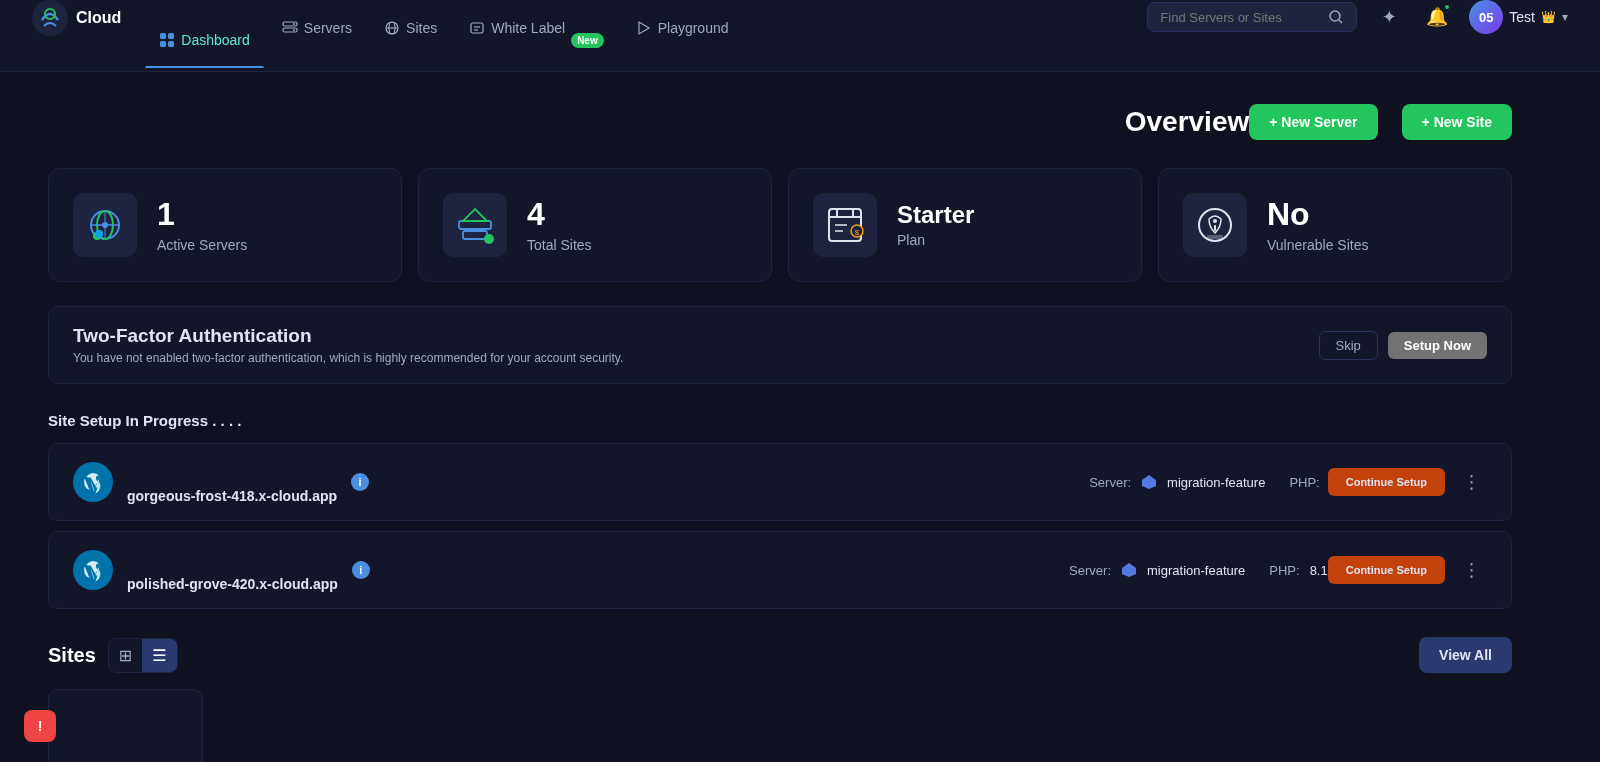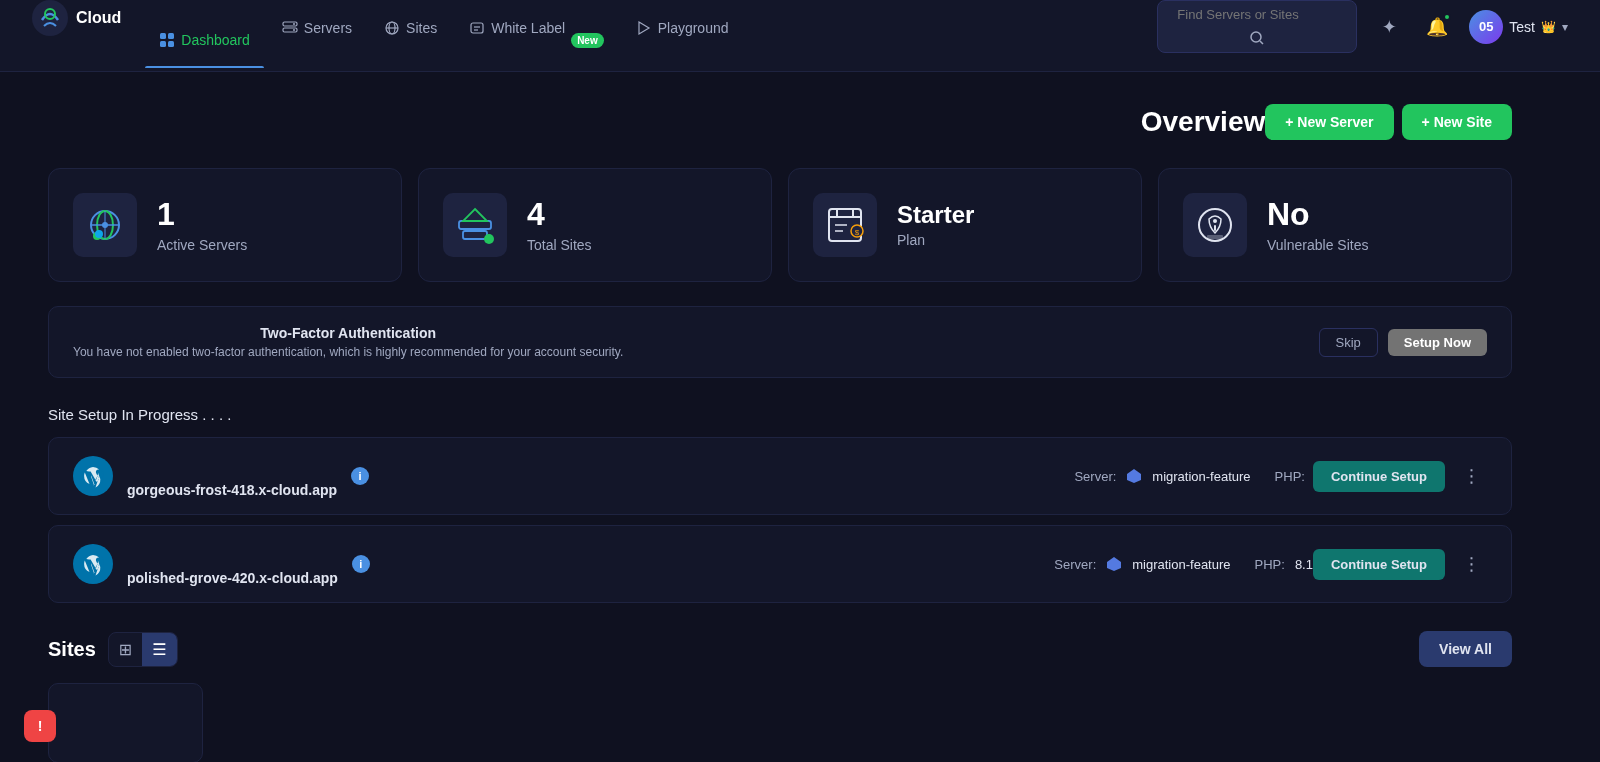--- a/index.html
+++ b/index.html
@@ -43,21 +43,21 @@
       gap: 6px;
       padding: 8px 14px;
       border-radius: 6px;
       font-size: 14px;
       color: #a0a8c0;
       cursor: pointer;
       text-decoration: none;
       position: relative;
     }
     .nav-link.active {
-      color: #22c55e;
+      color: #5eead4;
       margin-top: 24px;
     }
     .nav-link.active::after {
       content: '';
       position: absolute;
       bottom: -12px;
       left: 0;
       right: 0;
       height: 2px;
       background: #4a90e2;
@@ -79,21 +79,20 @@
     }
     .nav-search {
       display: flex;
       align-items: center;
       background: #1e2340;
       border: 1px solid #2a3060;
       border-radius: 8px;
       padding: 6px 12px;
       gap: 8px;
       min-width: 200px;
-      flex-direction: column;
     }
     .nav-search input {
       background: none;
       border: none;
       outline: none;
       color: #a0a8c0;
       font-size: 13px;
       width: 160px;
     }
     .nav-icon-btn {
@@ -154,21 +153,21 @@
       justify-content: flex-end;
       margin-bottom: 28px;
     }
     .page-title {
       font-size: 28px;
       font-weight: 700;
       color: #ffffff;
     }
     .header-actions {
       display: flex;
-      gap: 8px;
+      gap: 24px;
     }
     .btn-primary {
       background: #22c55e;
       color: #fff;
       border: none;
       border-radius: 8px;
       padding: 10px 20px;
       font-size: 14px;
       font-weight: 600;
       cursor: pointer;
@@ -222,25 +221,24 @@
       background: #131629;
       border: 1px solid #1e2340;
       border-radius: 10px;
       padding: 18px 24px;
       display: flex;
       align-items: center;
       justify-content: space-between;
       margin-bottom: 28px;
     }
     .banner-text h3 {
-      font-size: 14px;
+      font-size: 19px;
       font-weight: 600;
       color: #e0e4f0;
       margin-bottom: 4px;
-      text-align: center;
     }
     .banner-text p {
       font-size: 12px;
       color: #a0a8c0;
     }
     .banner-actions {
       display: flex;
       gap: 10px;
       align-items: center;
     }
@@ -260,21 +258,21 @@
       color: #fff;
       padding: 6px 16px;
       font-size: 13px;
       font-weight: 600;
       cursor: pointer;
     }
 
     
     .section-title-sm {
       font-size: 15px;
-      font-weight: 400;
+      font-weight: 700;
       color: #e0e4f0;
       margin-bottom: 14px;
     }
     .site-setup-section {
       margin-bottom: 28px;
     }
     .site-row {
       background: #131629;
       border: 1px solid #1e2340;
       border-radius: 10px;
@@ -339,26 +337,26 @@
       display: flex;
       align-items: center;
       justify-content: center;
     }
     .site-row-right {
       display: flex;
       align-items: center;
       gap: 12px;
     }
     .btn-continue {
-      background: #0f766e;
+      background: #c2410c;
       border: none;
       border-radius: 6px;
       color: #e0e4f0;
       padding: 8px 18px;
-      font-size: 13px;
+      font-size: 11px;
       font-weight: 600;
       cursor: pointer;
     }
     .more-btn {
       width: 30px;
       height: 30px;
       display: flex;
       align-items: center;
       justify-content: center;
       color: #a0a8c0;

